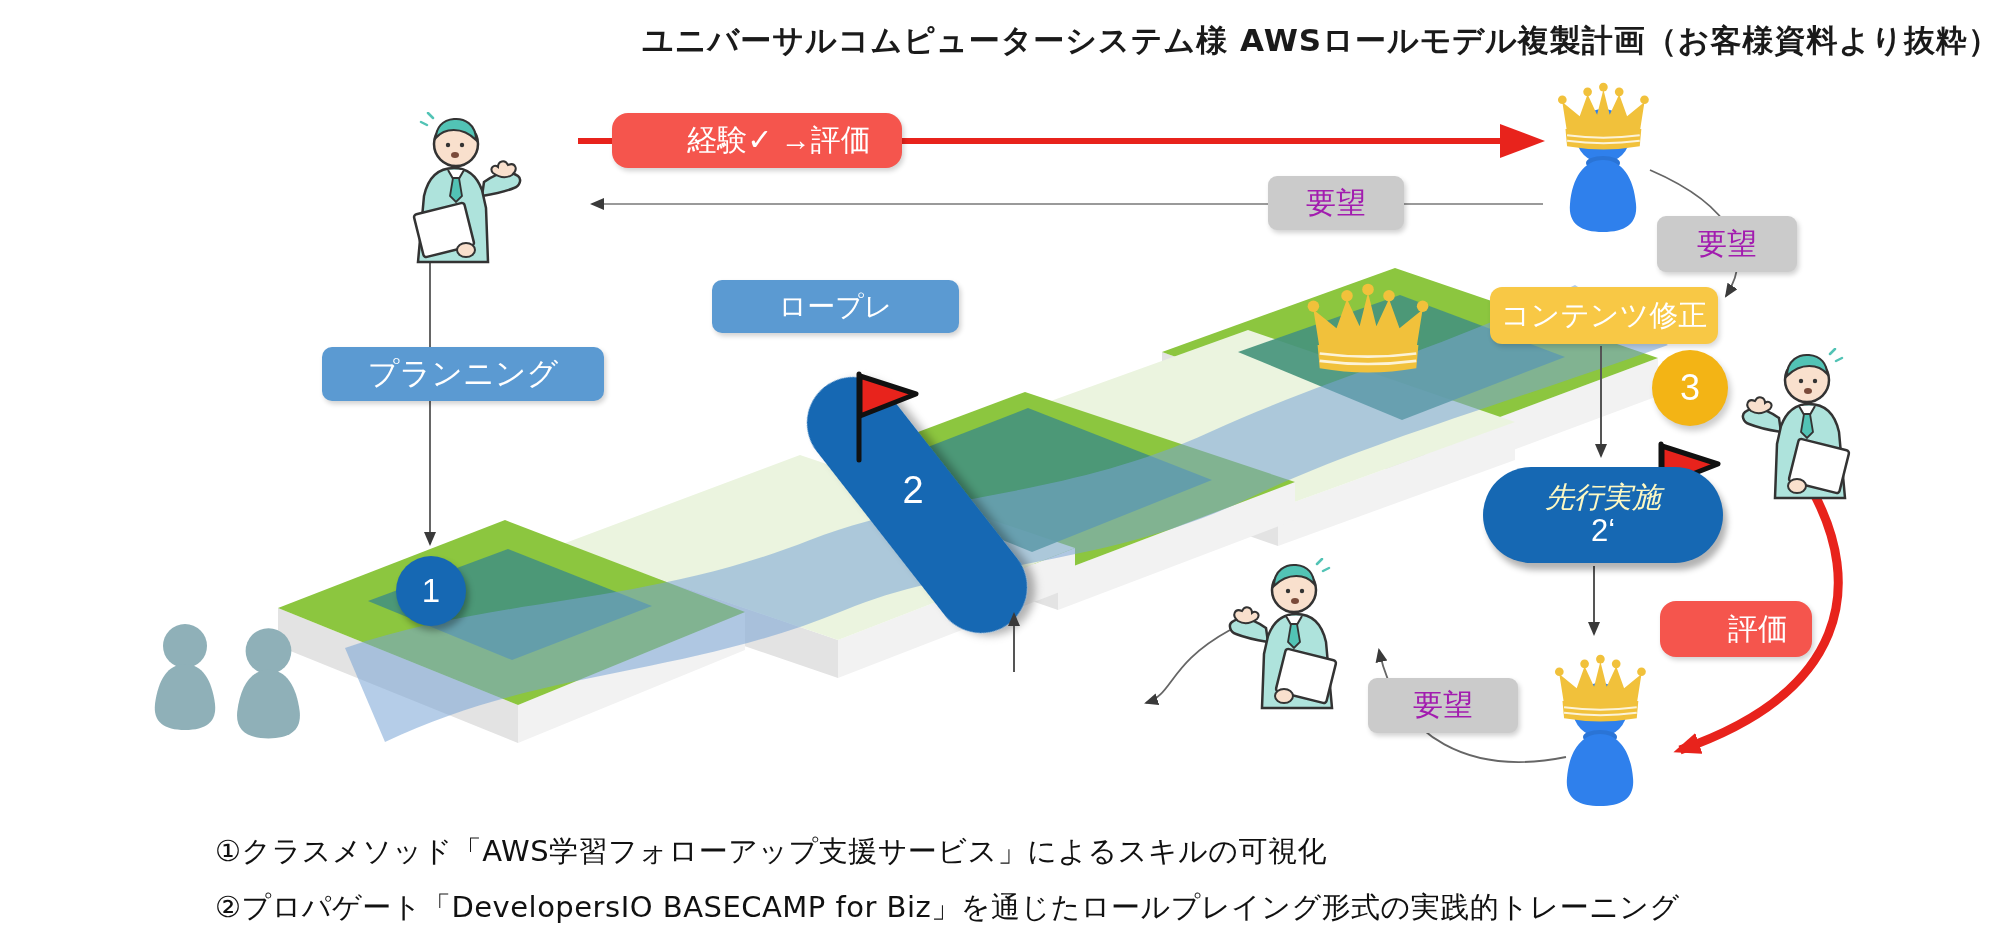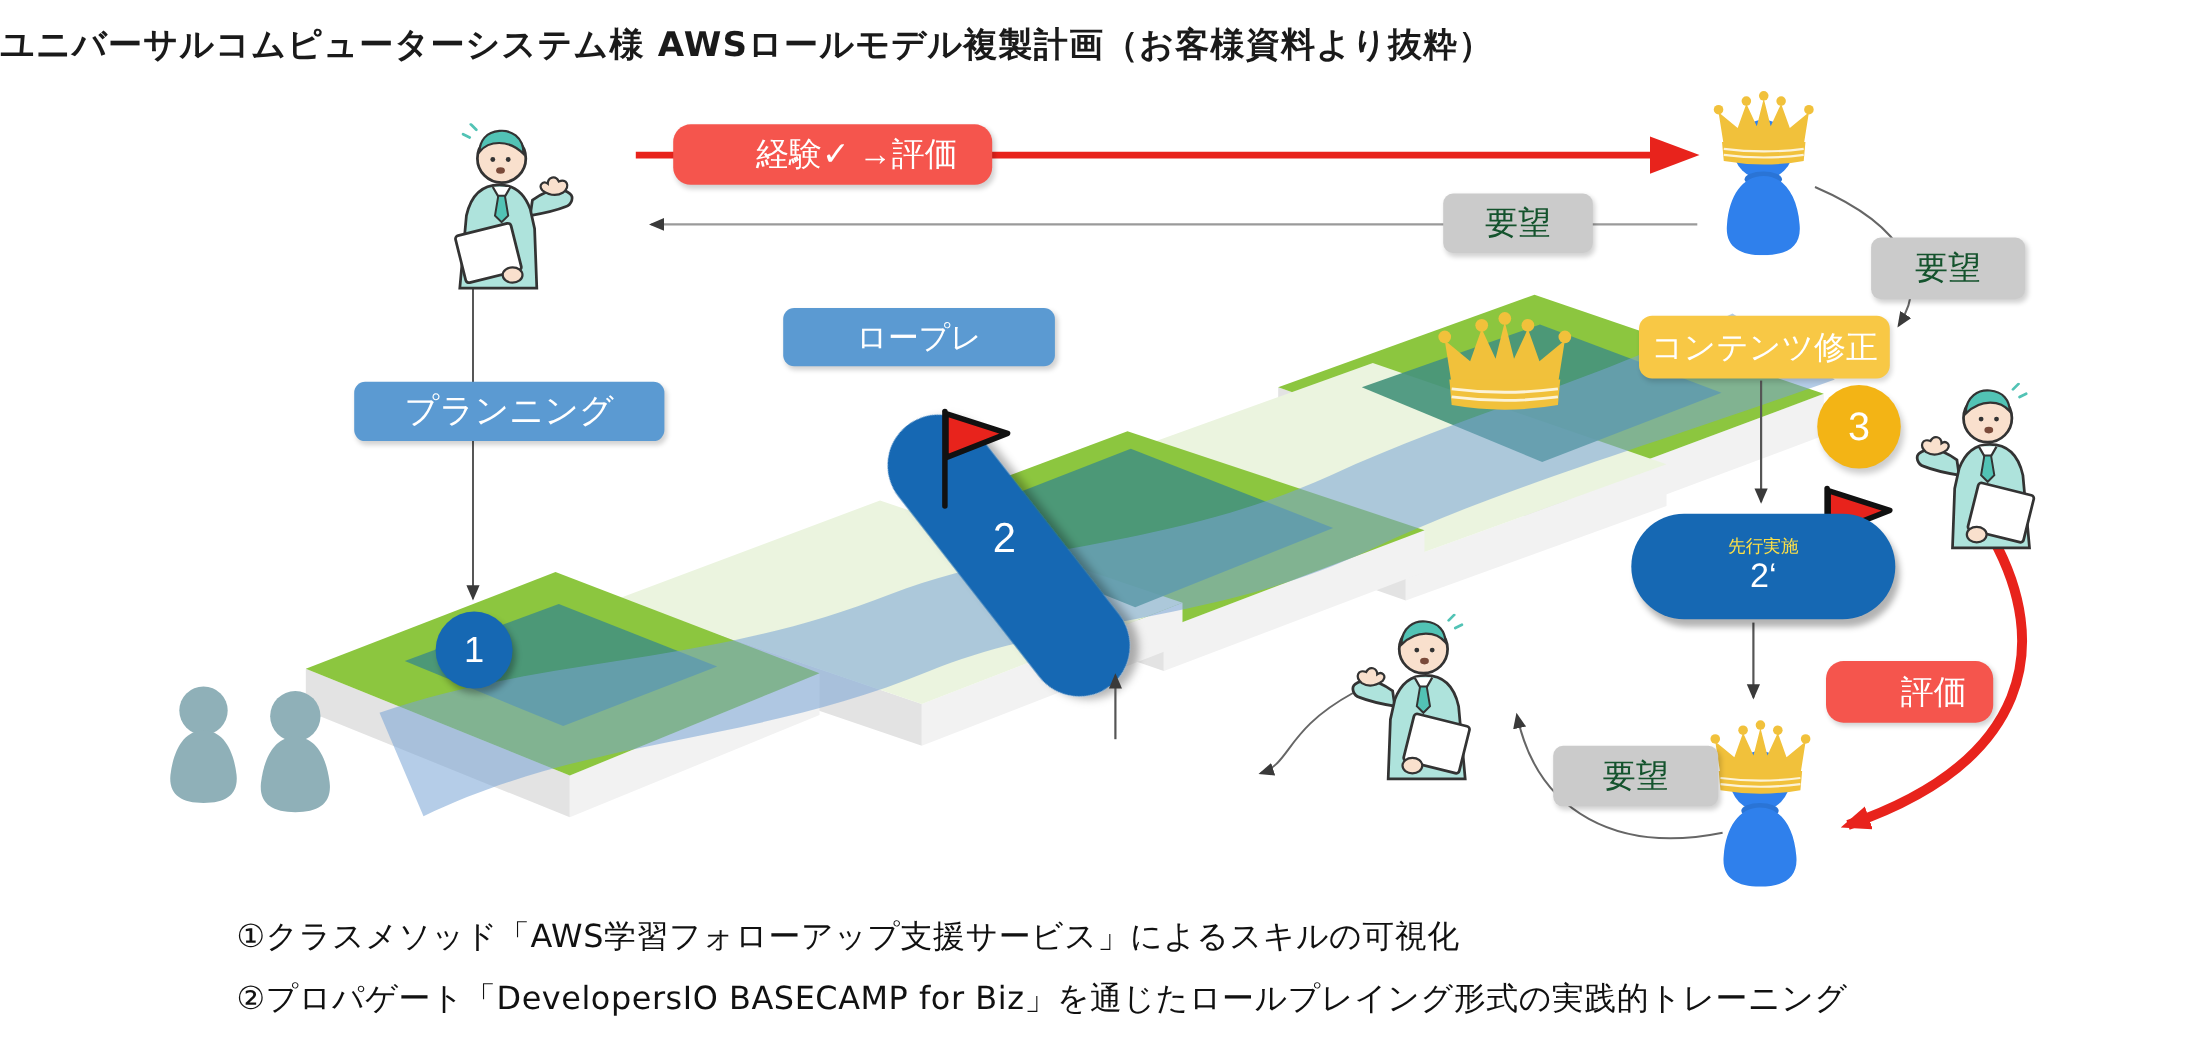--- a/index.html
+++ b/index.html
@@ -1,31 +1,31 @@
 <!DOCTYPE html>
 <html><head>
 <meta charset="utf-8">
 <style>
   html,body{margin:0;padding:0;background:#fff;}
   #canvas{position:relative;width:2000px;height:950px;background:#ffffff;overflow:hidden;
           font-family:"Liberation Sans","DejaVu Sans",sans-serif;}
   .abs{position:absolute;}
-  #title{left:0;top:20px;width:2000px;text-align:left;font-size:31px;font-weight:bold;color:#1a1a1a;
+  #title{left:0;top:20px;width:2000px;text-align:right;font-size:31px;font-weight:bold;color:#1a1a1a;
          font-family:"DejaVu Sans","Liberation Sans",sans-serif;letter-spacing:1px;}
   .badge{display:flex;align-items:center;justify-content:center;color:#fff;box-sizing:border-box;}
   .badge-red{background:#f5554d;border-radius:16px;font-size:30px;box-shadow:2px 3px 5px rgba(0,0,0,.18);padding-left:44px;}
-  .badge-gray{background:#cbcbcb;border-radius:9px;font-size:30px;color:#14532d;box-shadow:2px 3px 5px rgba(0,0,0,.18);margin-left:44px;}
+  .badge-gray{background:#cbcbcb;border-radius:9px;font-size:30px;color:#a21caf;box-shadow:2px 3px 5px rgba(0,0,0,.18);}
   .badge-blue{background:#5b9ad2;border-radius:10px;font-size:30px;box-shadow:2px 3px 5px rgba(0,0,0,.18);}
   .badge-yellow{background:#f8c845;border-radius:12px;font-size:29px;box-shadow:2px 3px 5px rgba(0,0,0,.15);}
   .num-circle{border-radius:50%;background:#1668b3;color:#fff;display:flex;align-items:center;justify-content:center;
               box-shadow:3px 5px 6px rgba(0,0,0,.3);}
   #pill-prime{left:1483px;top:467px;width:240px;height:96px;border-radius:48px;background:#1668b3;
               box-shadow:4px 7px 6px rgba(0,0,0,.3);display:flex;flex-direction:column;align-items:center;
               justify-content:center;line-height:1.1;}
-  #pill-prime .sub{color:#fde047;font-size:16px;}
+  #pill-prime .sub{color:#fef9c3;font-size:29px;font-style:italic;}
   #pill-prime .main{color:#fff;font-size:31px;}
   #num2{left:883px;top:468px;width:60px;height:44px;color:#fff;font-size:38px;display:flex;align-items:center;justify-content:center;}
   .footnote{left:215px;width:1760px;font-size:29px;color:#111;
             font-family:"DejaVu Sans","Liberation Sans",sans-serif;letter-spacing:.5px;}
   svg{display:block;}
   .layer{position:absolute;left:0;top:0;pointer-events:none;}
 </style>
 </head>
 <body>
 

